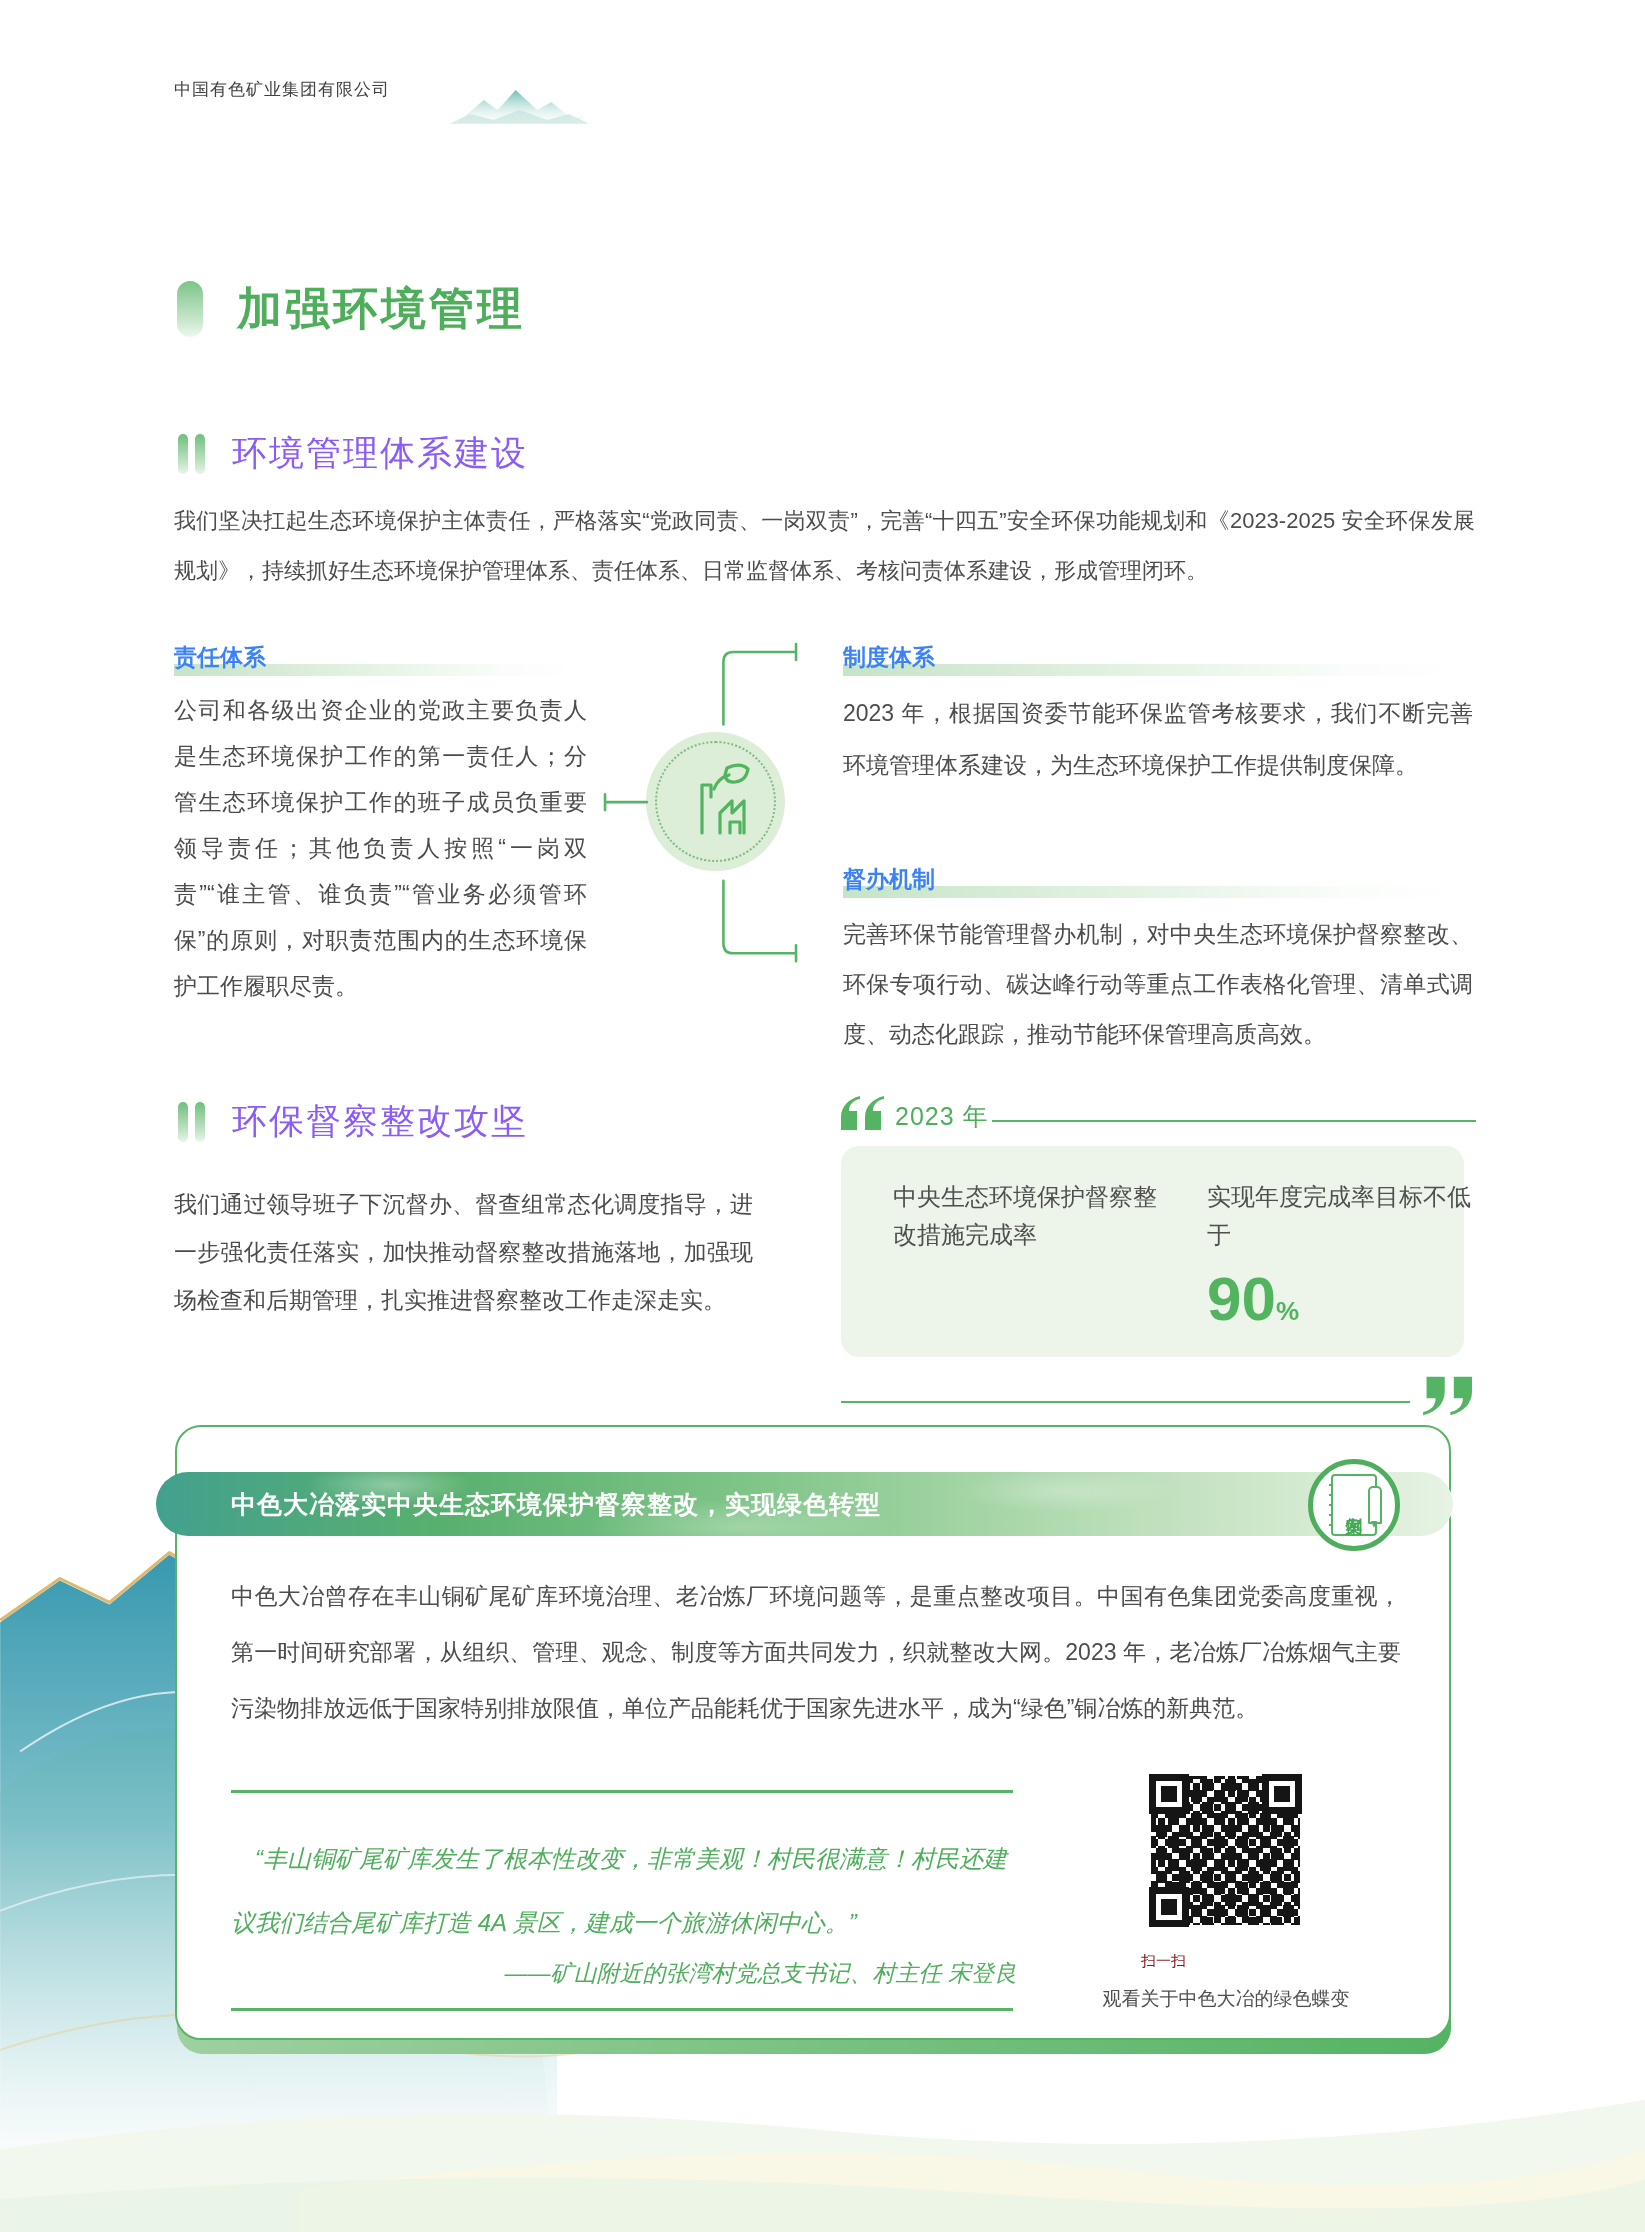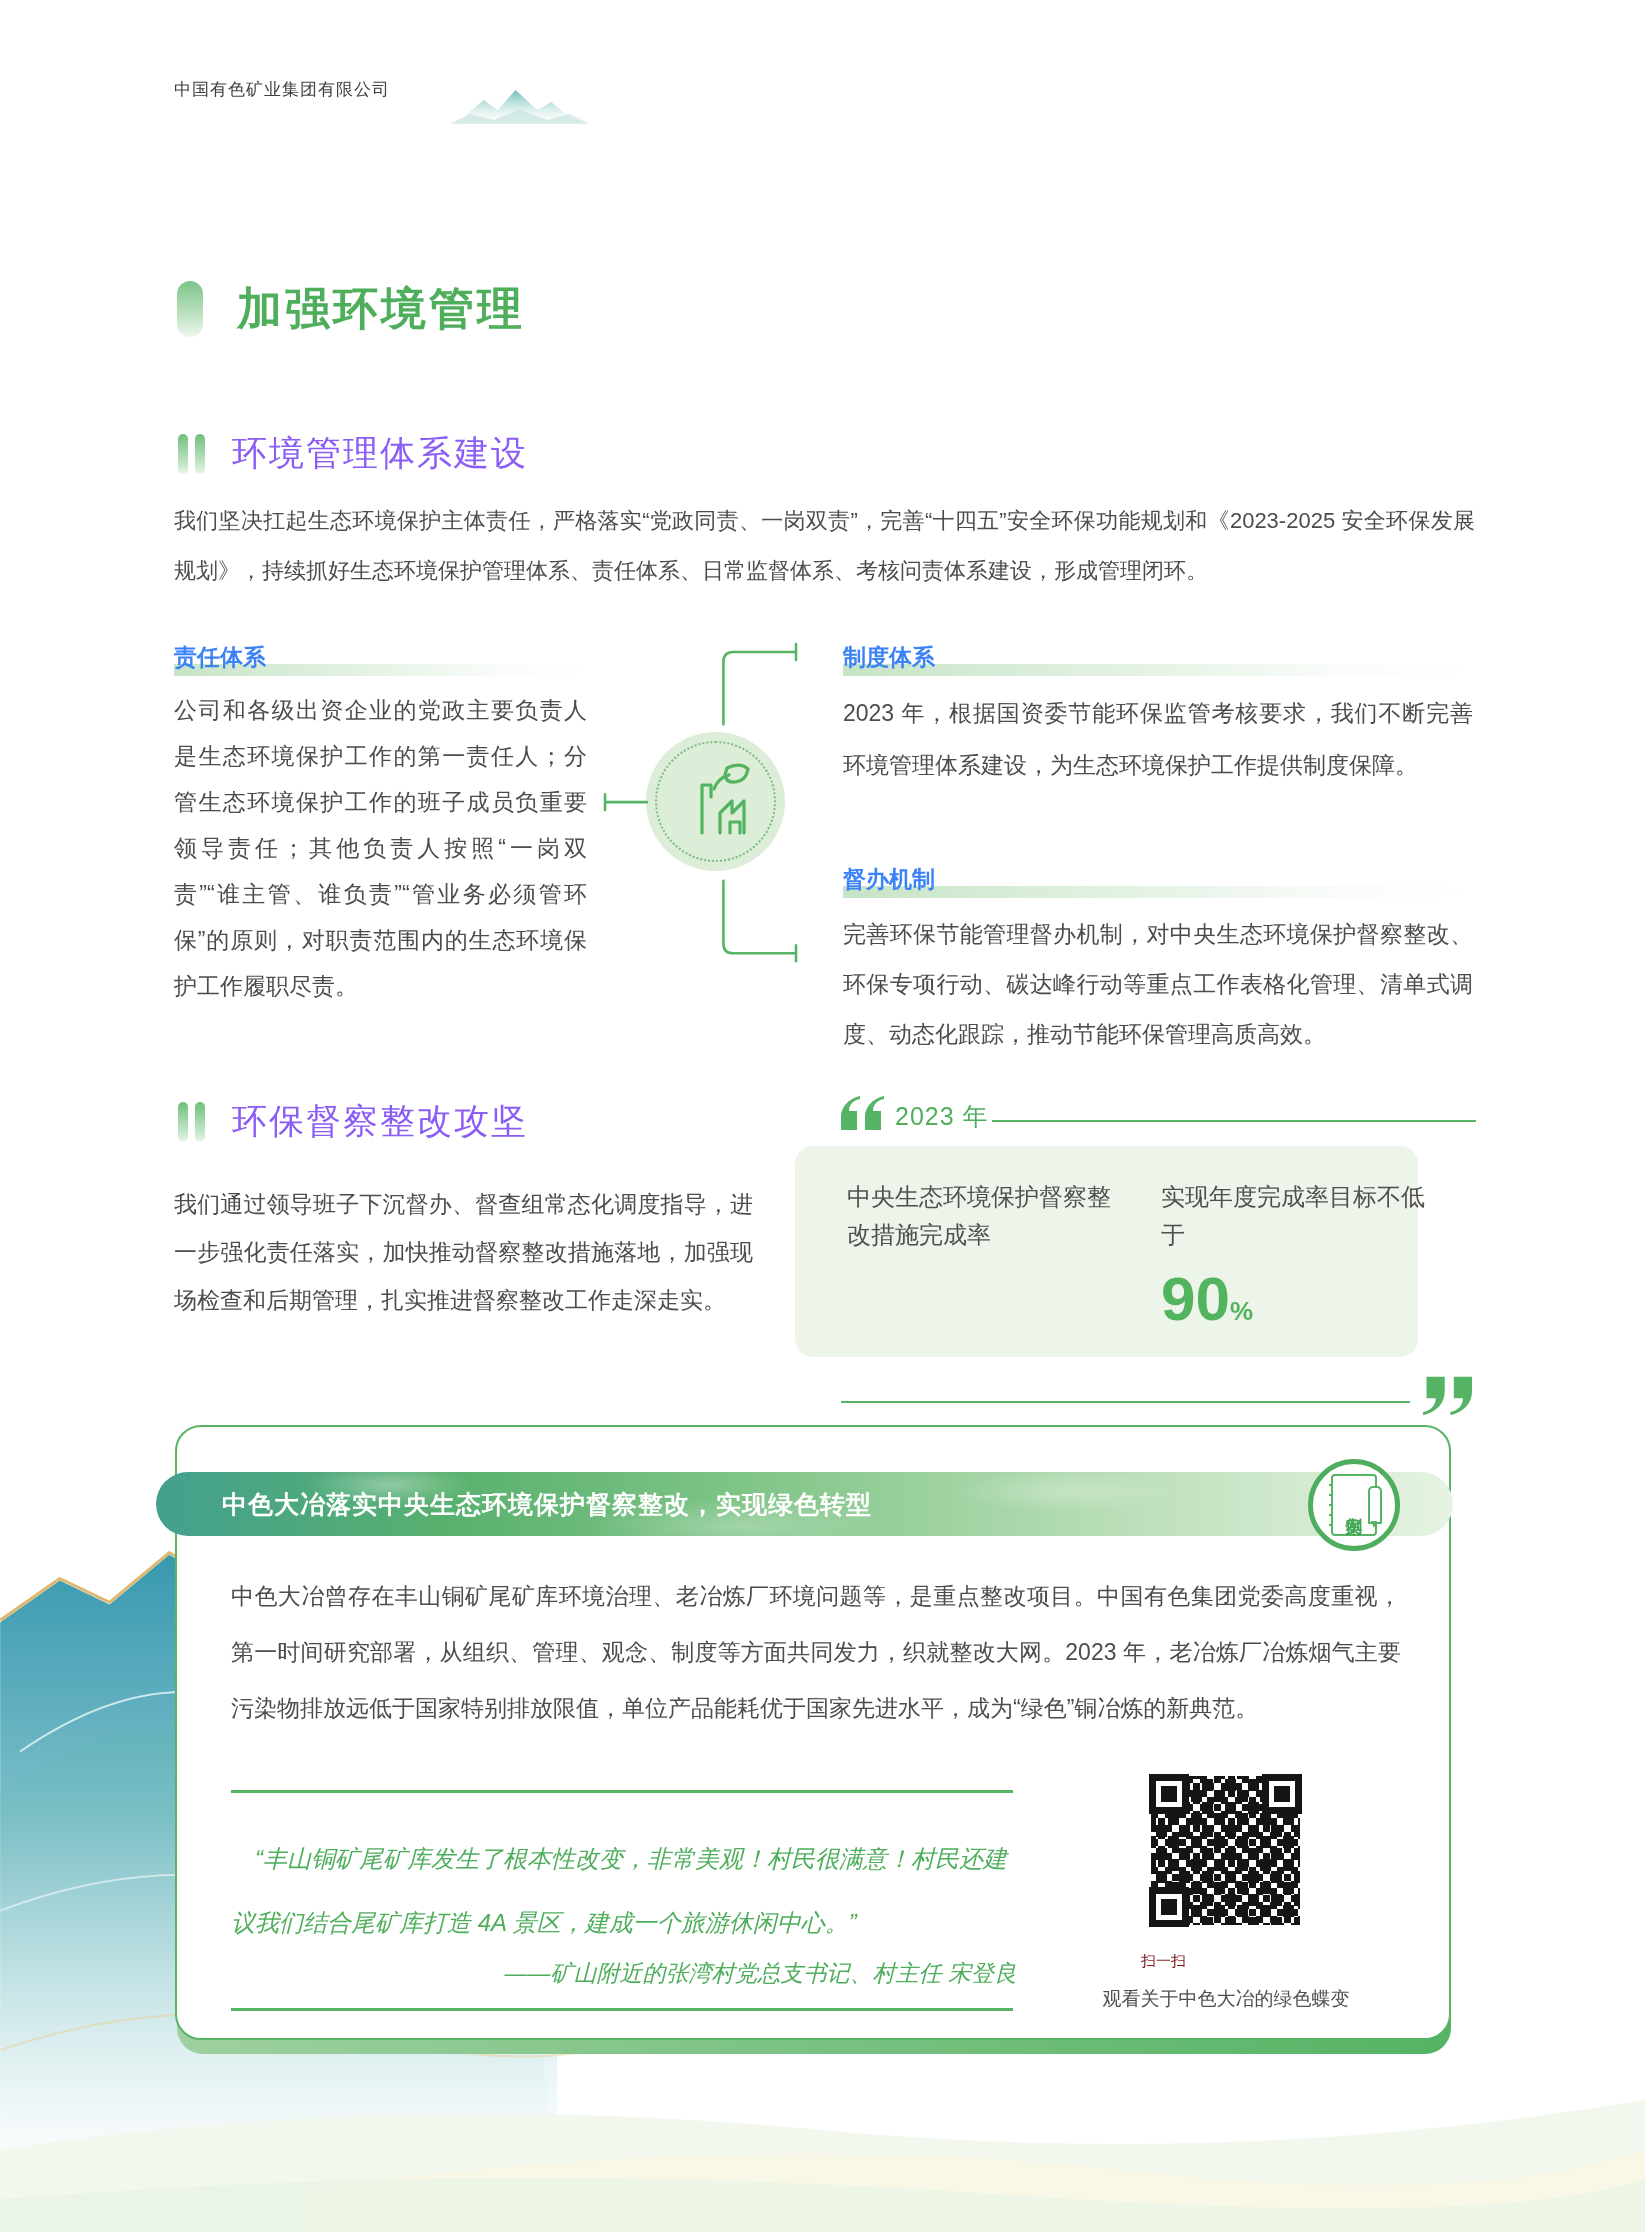--- a/index.html
+++ b/index.html
@@ -35,41 +35,41 @@
   .blk-text{font-size:23px;line-height:46px;text-align:justify;color:#4c4c4c;}
 
   .eco-circle{left:646px;top:732px;width:139px;height:139px;border-radius:50%;
     background:#dcedd8;display:flex;align-items:center;justify-content:center;}
   .eco-circle .dotted{position:absolute;inset:9px;border:2px dotted #7cbd82;border-radius:50%;}
 
   
   .para2{left:174px;top:1180px;width:579px;font-size:23px;line-height:48px;text-align:justify;}
   .stats-year{left:895px;top:1100px;font-size:25px;color:#4fae5c;letter-spacing:1px;}
   .stats-topline{left:992px;top:1120px;width:484px;height:2px;background:#56b565;}
-  .stats-box{left:795px;top:1146px;width:623px;height:211px;border-radius:18px;background:#edf4ea;}
+  .stats-box{left:841px;top:1146px;width:623px;height:211px;border-radius:18px;background:#edf4ea;}
   .stat-col{position:absolute;top:32px;}
   .stat-label{width:277px;font-size:24px;line-height:38px;color:#4f4f4f;}
   .stat-value{margin-top:14px;font-size:62px;font-weight:bold;color:#52b45f;line-height:62px;}
   .stat-unit{font-size:26px;font-weight:bold;}
   .stats-bottomline{left:841px;top:1401px;width:569px;height:2px;background:#56b565;}
 
   
   .case-shadow{left:177px;top:1439px;width:1274px;height:615px;border-radius:26px;
     background:linear-gradient(90deg,#9ed0a0,#55b364);}
   .case-card{left:175px;top:1425px;width:1276px;height:615px;border-radius:26px;
     background:#ffffff;border:2.5px solid #56b464;box-sizing:border-box;}
   .case-banner{left:156px;top:1472px;width:1297px;height:64px;border-radius:32px;
     background:linear-gradient(90deg,#43a08e 0%,#58b06e 22%,#7ec487 45%,#bcdfb9 75%,#e7f3e4 100%);
     overflow:hidden;}
   .case-banner::after{content:"";position:absolute;inset:0;
     background:
       radial-gradient(119px 30px at 18% 20%,rgba(255,255,255,0.35),rgba(255,255,255,0) 70%),
       radial-gradient(219px 40px at 45% 85%,rgba(255,255,255,0.28),rgba(255,255,255,0) 70%),
       radial-gradient(159px 30px at 70% 30%,rgba(255,255,255,0.25),rgba(255,255,255,0) 70%);}
-  .case-title{left:222px;top:1472px;height:64px;line-height:64px;font-size:25px;font-weight:bold;
+  .case-title{left:231px;top:1472px;height:64px;line-height:64px;font-size:25px;font-weight:bold;
     color:#ffffff;letter-spacing:1px;z-index:3;}
   .case-badge{left:1308px;top:1459px;width:92px;height:92px;border-radius:50%;background:#fff;
     border:5px solid #4fae5e;box-sizing:border-box;z-index:4;display:flex;align-items:center;justify-content:center;}
   .badge-book{position:relative;width:42px;height:58px;border:2px solid #55b364;border-radius:4px;
     display:flex;align-items:center;justify-content:center;}
   .badge-book::before{content:"";position:absolute;left:-7px;top:4px;bottom:4px;width:8px;
     background:radial-gradient(circle 2.6px,#55b364 55%,transparent 60%) 0 0/8px 10px repeat-y;}
   .badge-text{writing-mode:vertical-rl;text-orientation:upright;font-size:17px;font-weight:bold;
     color:#44a854;letter-spacing:3px;}
   .badge-pen{position:absolute;right:-7px;top:10px;width:10px;height:34px;border:2px solid #55b364;

